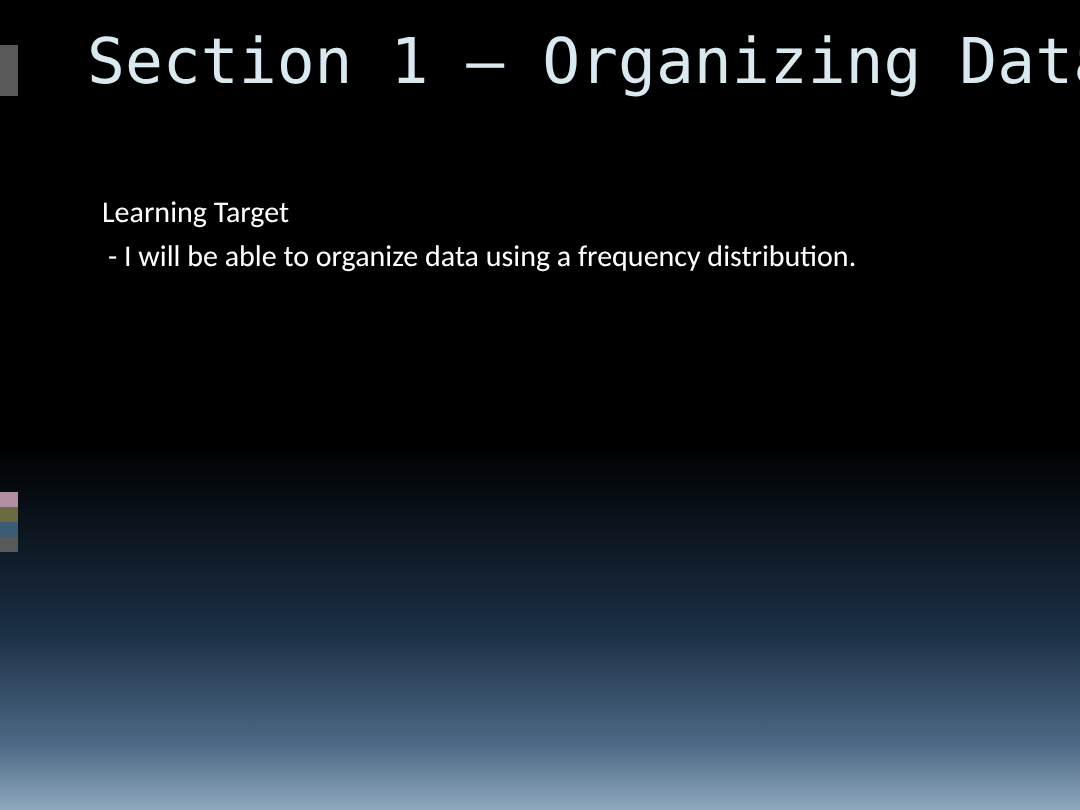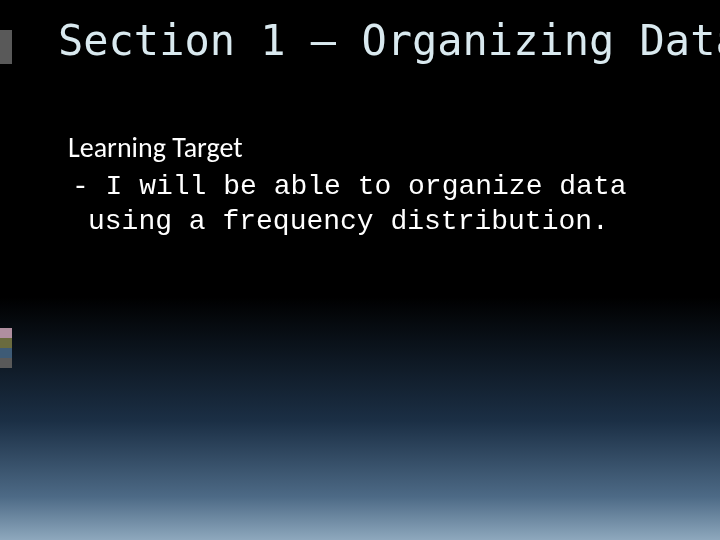--- a/index.html
+++ b/index.html
@@ -49,31 +49,30 @@
   .stripe.s2 { background: #6a6b3f; }
   .stripe.s3 { background: #3e5b76; }
   .stripe.s4 { background: #595959; }
 
   .body {
     position: absolute;
     top: 130px;
     left: 68px;
     right: 60px;
     font-family: "Calibri", "Segoe UI", sans-serif;
-    font-size: 28px;
+    font-size: 20px;
     color: #ffffff;
     line-height: 1.25;
   }
   .target-heading {
     margin-bottom: 4px;
   }
   .target-point {
     padding-left: 20px;
     text-indent: -16px;
-    font-family: Liberation Mono, monospace;
   }
 </style>
 </head>
 <body>
 
 <div class="slide">
   <div class="title-accent"></div>
   <div class="title">Section 1 – Organizing Data</div>
 
   <div class="left-stripes">

